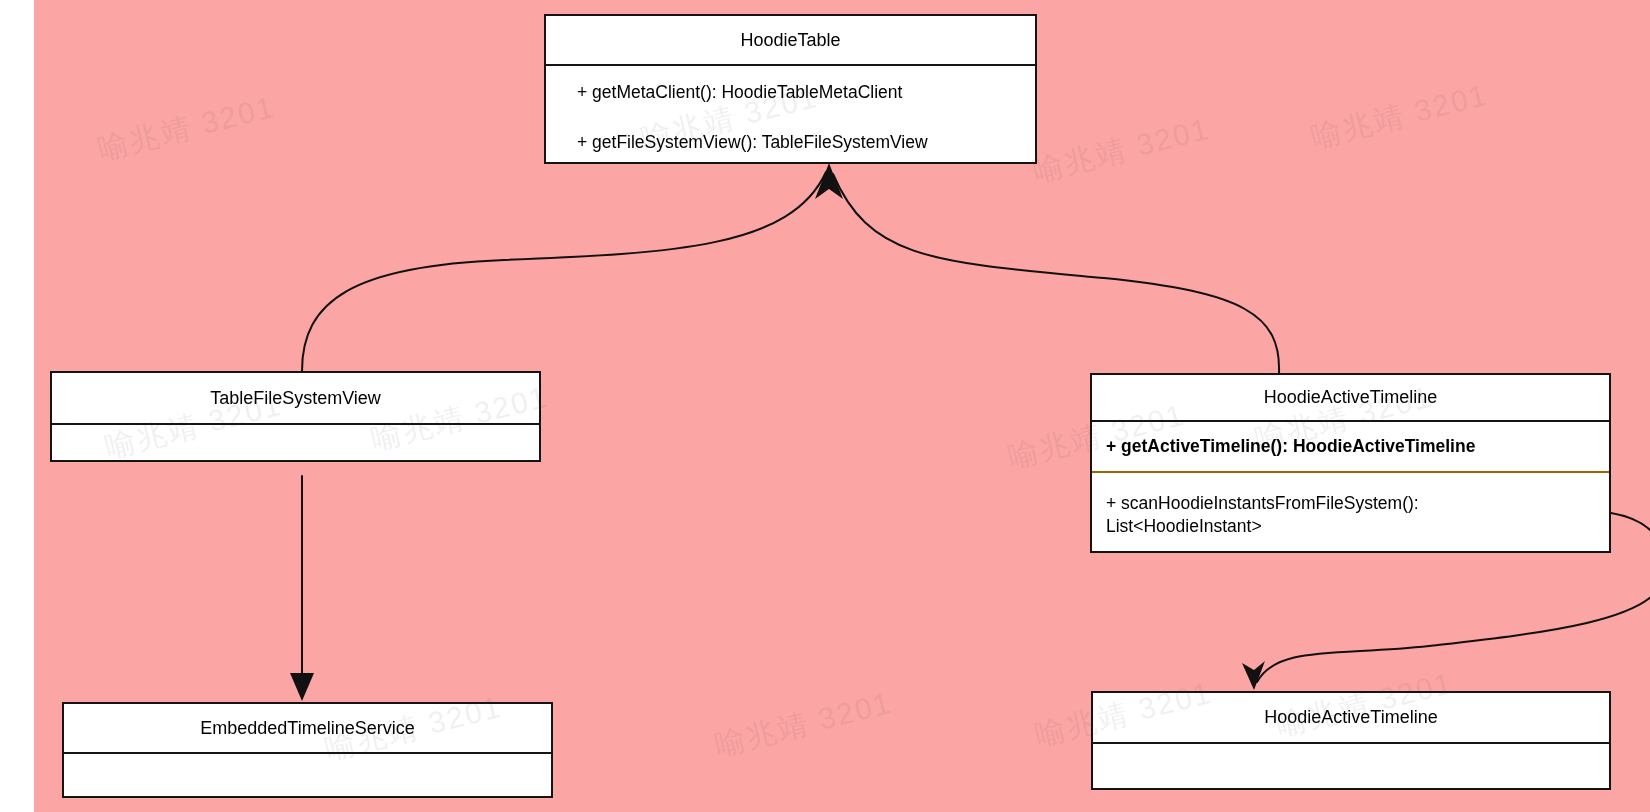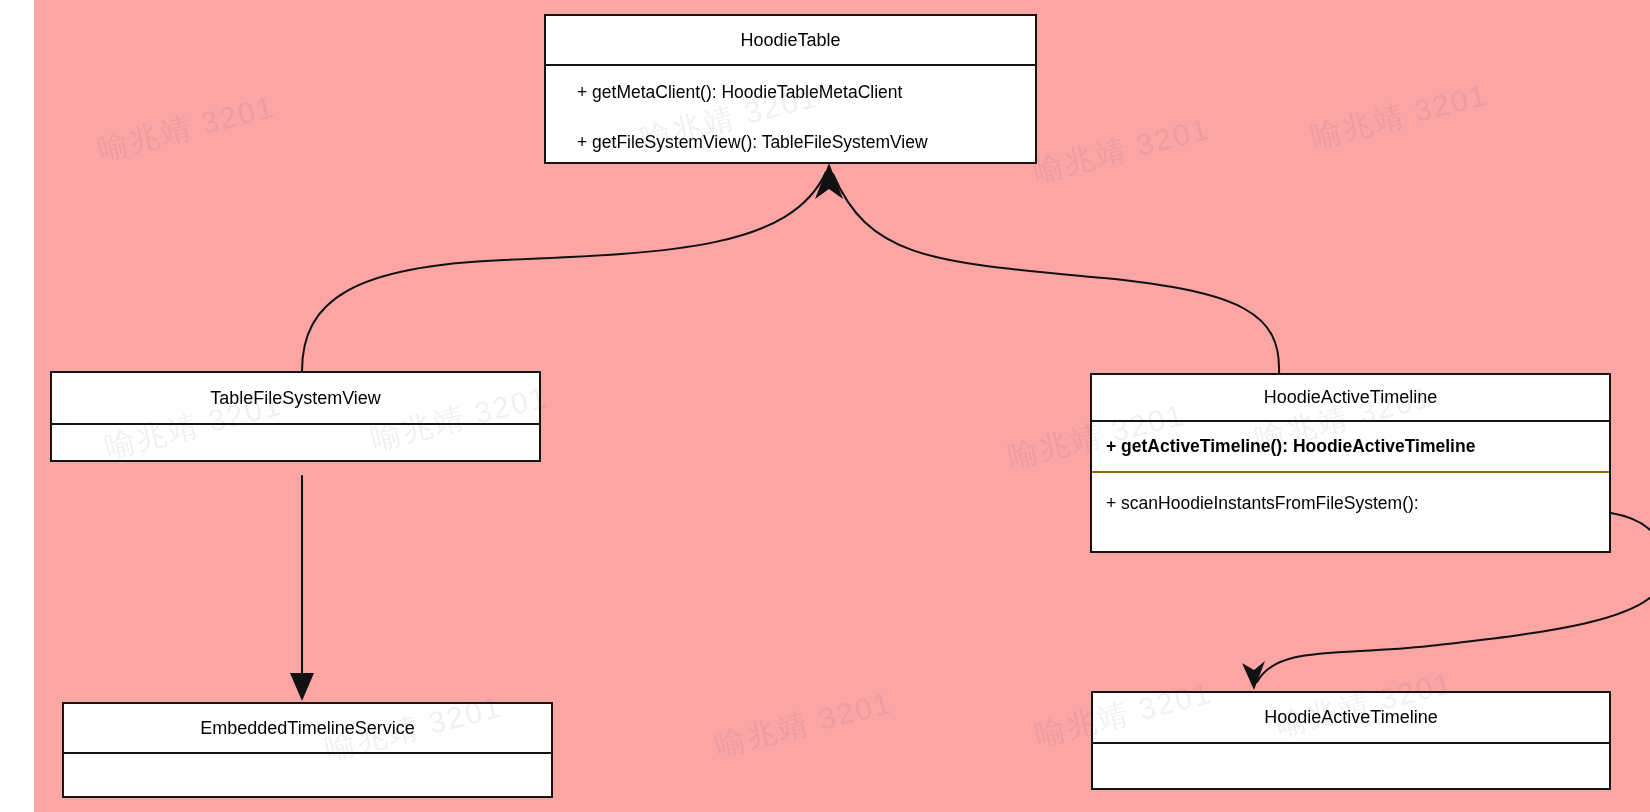--- a/index.html
+++ b/index.html
@@ -113,20 +113,21 @@
     <div class="uml-section"></div>
   </div>
 
   <div class="uml-class c2">
     <div class="uml-title">HoodieActiveTimeline</div>
     <div class="uml-section sec1">
       <div class="m-line bold">+ getActiveTimeline(): HoodieActiveTimeline</div>
     </div>
     <div class="uml-section sec2">
       <div class="m-line">+ scanHoodieInstantsFromFileSystem():</div>
+      <div class="m-line">List&lt;HoodieInstant&gt;</div>
     </div>
   </div>
 
   <div class="uml-class c3">
     <div class="uml-title">EmbeddedTimelineService</div>
     <div class="uml-section"></div>
   </div>
 
   <div class="uml-class c4">
     <div class="uml-title">HoodieActiveTimeline</div>

